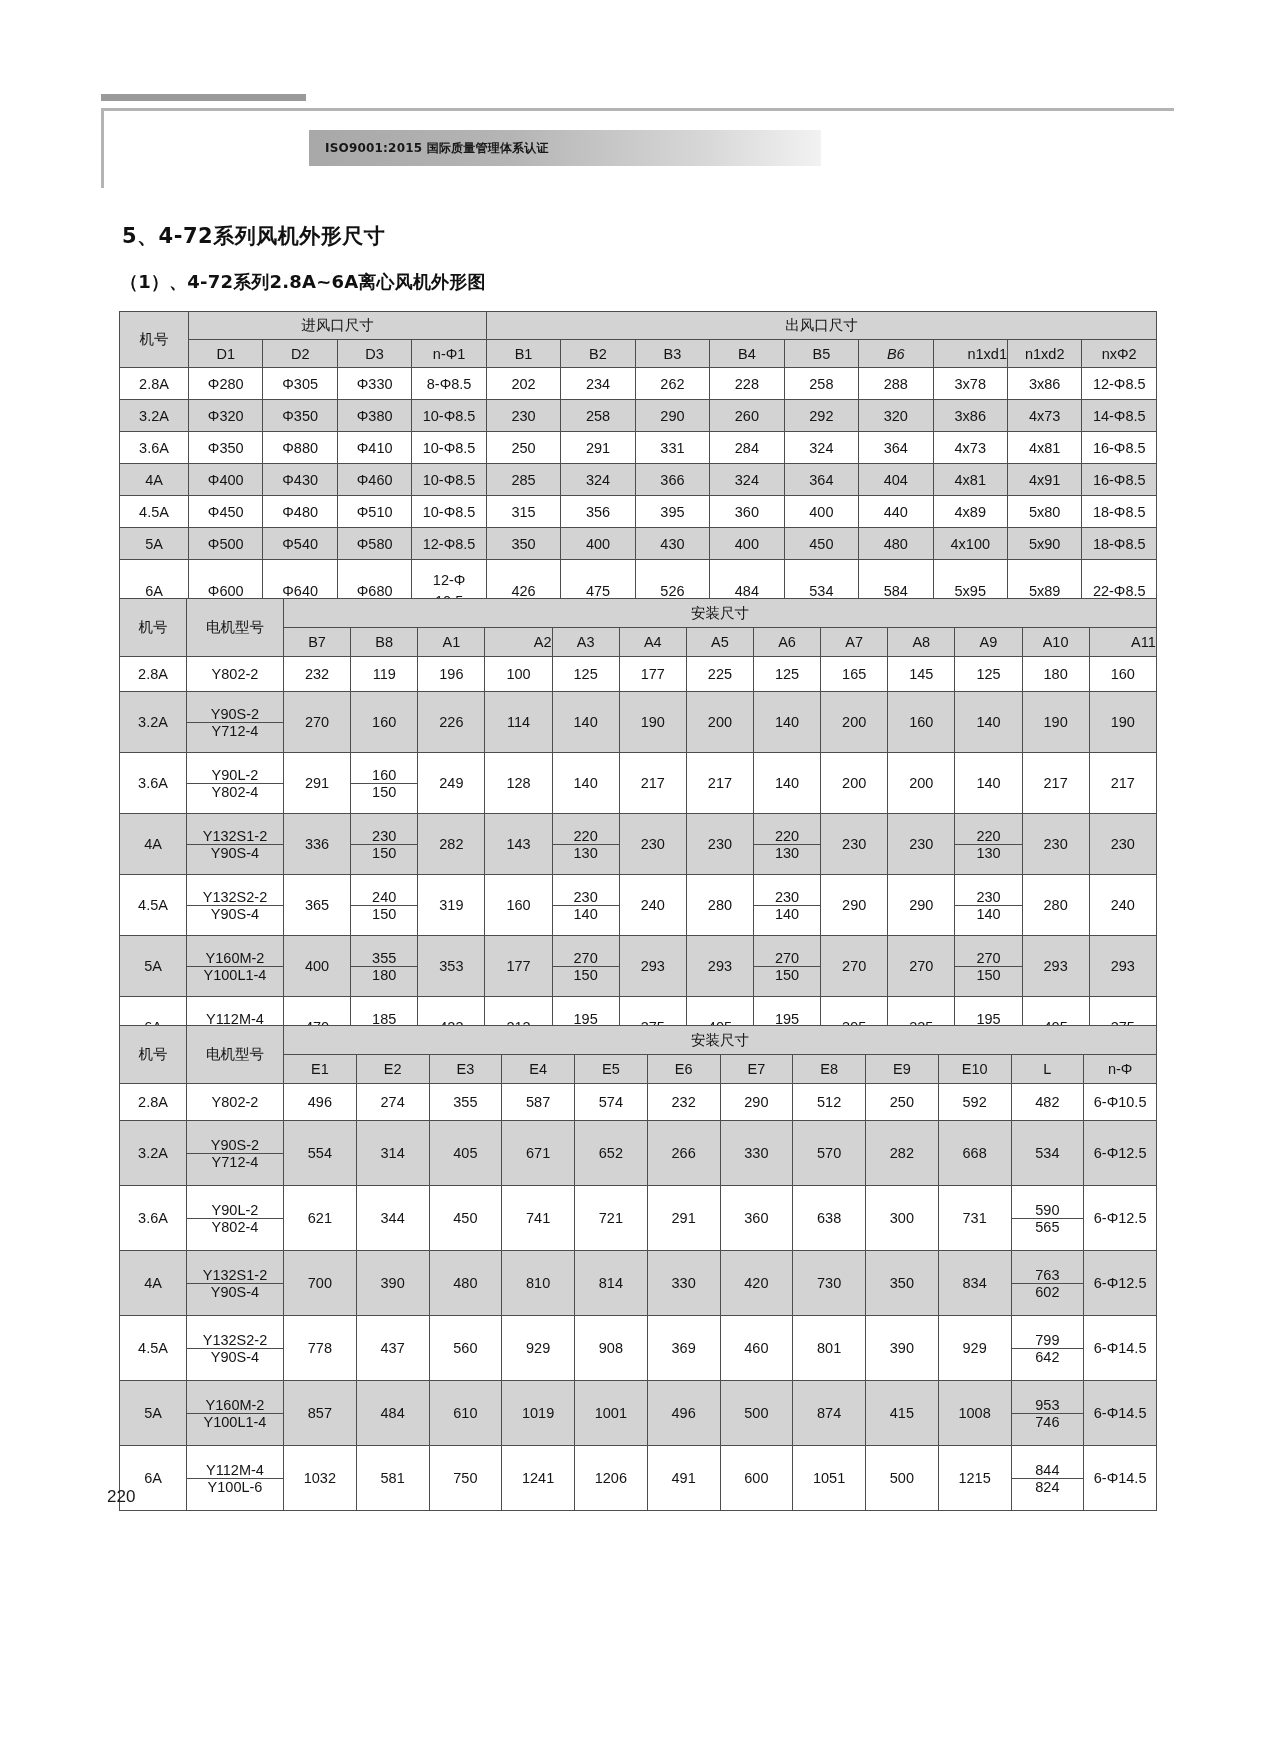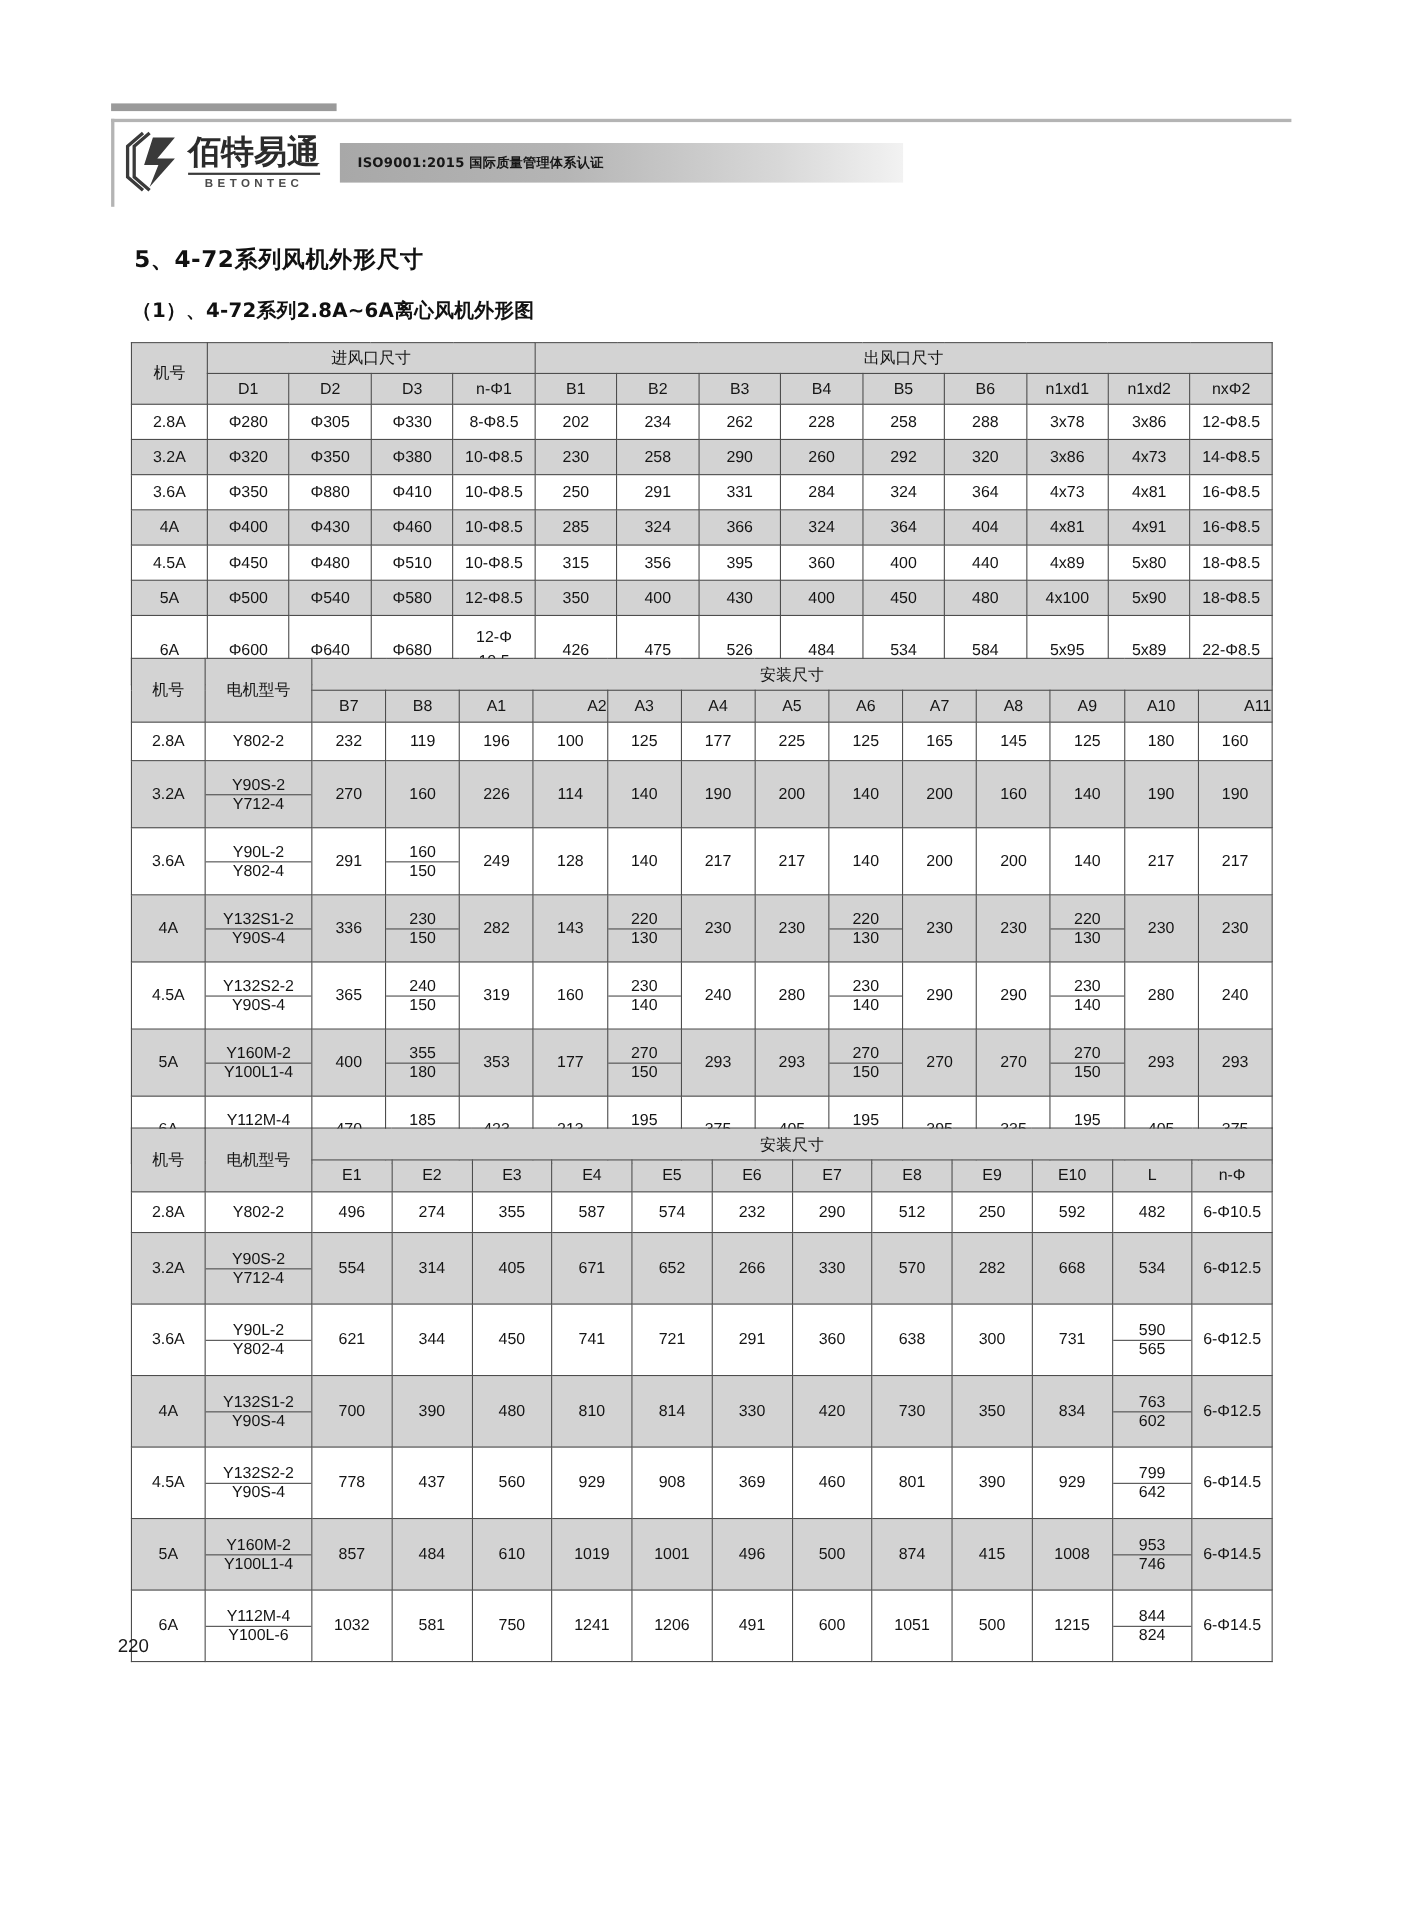--- a/index.html
+++ b/index.html
@@ -191,33 +191,20 @@
 </head>
 <body>
 
 <div class="page">
 
   <div class="rule-top"></div>
   <div class="rule-long"></div>
   <div class="rule-vert"></div>
 
   <div class="header">
-    <div class="logo-block">
-      <svg class="logo-mark" viewBox="0 0 100 116">
-        <g fill="none" stroke="#3a3a3a" stroke-width="6">
-          <path d="M34 6 L6 30 L6 86 L34 110"></path>
-          <path d="M46 6 L18 30 L18 86 L46 110"></path>
-        </g>
-        <path d="M52 14 L92 14 L60 52 L92 52 L46 104 L62 64 L36 64 Z" fill="#3a3a3a"></path>
-      </svg>
-      <div class="logo-words">
-        <div class="logo-cn">佰特易通</div>
-        <div class="logo-en">BETONTEC</div>
-      </div>
-    </div>
     <div class="iso-band">
       <span class="iso-text">ISO9001:2015 国际质量管理体系认证</span>
     </div>
   </div>
 
   <div class="h-section">5、4-72系列风机外形尺寸</div>
   <div class="h-sub">（1）、4-72系列2.8A~6A离心风机外形图</div>
 
   <table class="tbl" id="t1">
       <tbody>
@@ -229,22 +216,22 @@
         <tr>
           <th class="hdr" style="height: 27px; width: 60px;">D1</th>
           <th class="hdr" style="height: 27px; width: 60px;">D2</th>
           <th class="hdr" style="height: 27px; width: 60px;">D3</th>
           <th class="hdr" style="height: 27px; width: 92px;">n-Φ1</th>
           <th class="hdr" style="height: 27px; width: 59px;">B1</th>
           <th class="hdr" style="height: 27px; width: 59px;">B2</th>
           <th class="hdr" style="height: 27px; width: 59px;">B3</th>
           <th class="hdr" style="height: 27px; width: 59px;">B4</th>
           <th class="hdr" style="height: 27px; width: 59px;">B5</th>
-          <th class="hdr" style="height: 27px; width: 59px;">B6</th>
-          <th class="hdr" style="height: 27px; width: 78px;">n1xd1</th>
+          <th class="hdr" style="height: 27px; width: 59px; font-style: italic;">B6</th>
+          <th class="hdr" style="height: 27px; width: 78px; text-align: right;">n1xd1</th>
           <th class="hdr" style="height: 27px; width: 78px;">n1xd2</th>
           <th class="hdr" style="height: 27px; width: 88px;">nxΦ2</th>
         </tr>
         <tr>
           <td class="plain" style="height: 31px;">2.8A</td>
           <td class="plain">Φ280</td>
           <td class="plain">Φ305</td>
           <td class="plain">Φ330</td>
           <td class="plain">8-Φ8.5</td>
           <td class="plain">202</td>

